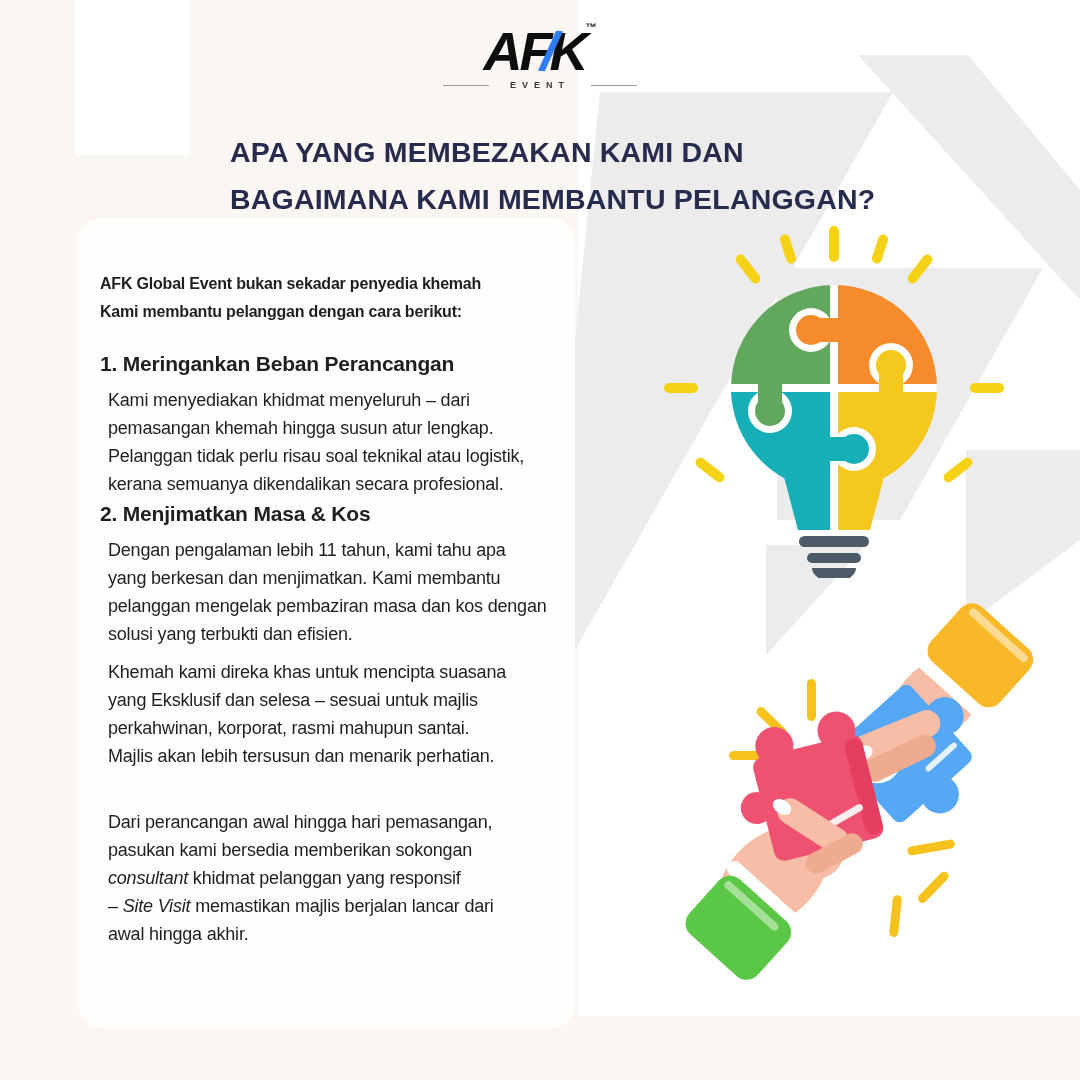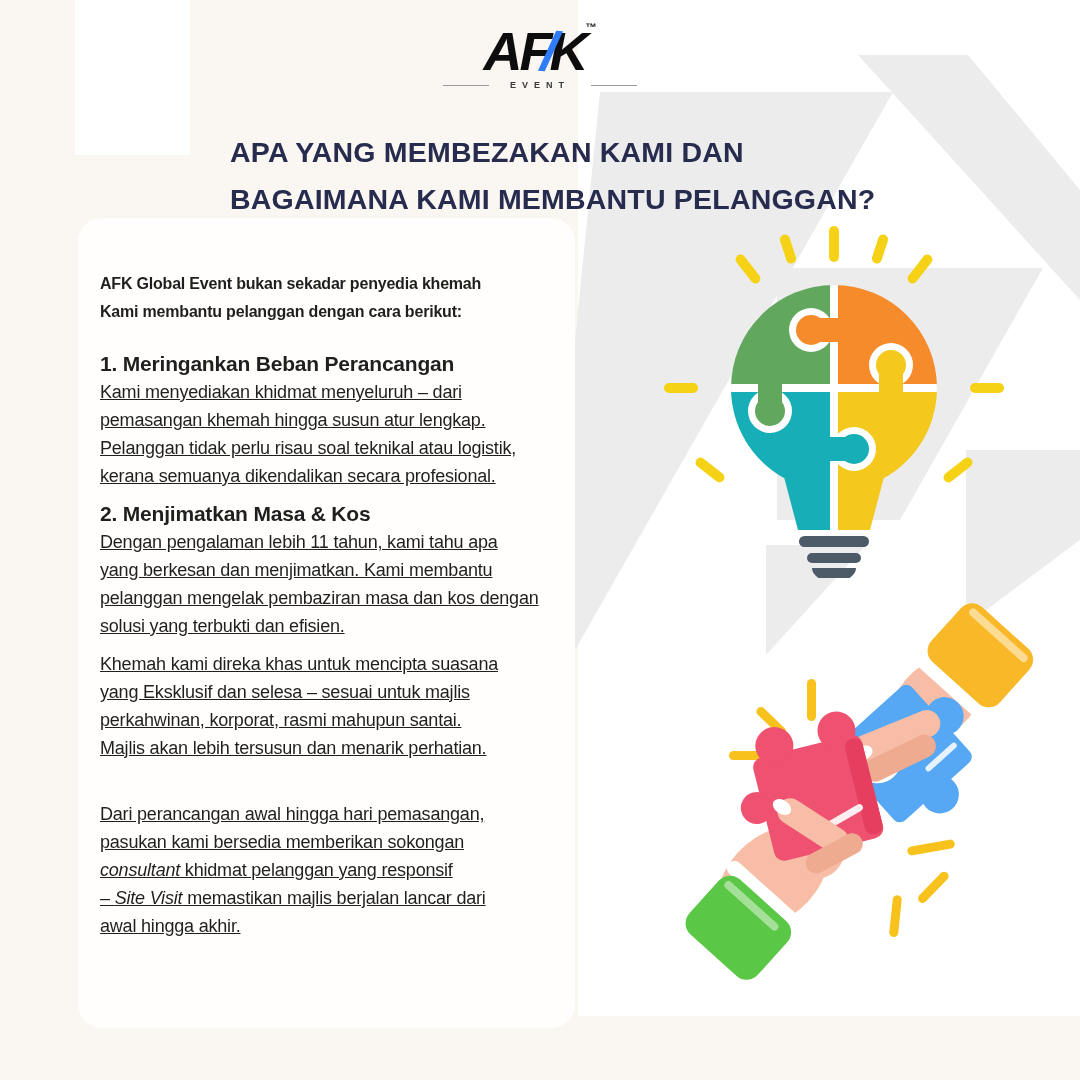--- a/index.html
+++ b/index.html
@@ -27,21 +27,21 @@
   .rule{width:46px;height:1px;background:#9a9a9a;display:inline-block;}
   
   .heading{left:230px;top:129px;font-size:28.5px;line-height:47px;font-weight:bold;
            letter-spacing:.2px;color:var(--navy);white-space:nowrap;}
   
   .copy{color:var(--ink);font-size:18px;line-height:28px;letter-spacing:-0.2px;
         white-space:pre-line;width:500px;}
   .intro{left:100px;top:254px;font-weight:bold;font-size:16px;}
   .sec{left:100px;width:500px;}
   .sec h3{margin:0;font-size:21px;line-height:28px;font-weight:bold;color:var(--ink);letter-spacing:-0.2px;}
-  .sec p{margin:0;text-decoration:underline;}
+  .sec p{margin:8px;}
   .s1{top:350px}.s2{top:500px}.s3{top:650px}.s4{top:800px}
   .it{font-style:italic;text-align:right;}
   
   .bulb-svg{left:648px;top:206px;width:372px;height:372px;}
   .hands-svg{left:655px;top:603px;width:392px;height:392px;}
   .f-white{fill:#fff;}
   .f-green{fill:var(--green);}   .f-orange{fill:var(--orange);}
   .f-teal{fill:var(--teal);}     .f-yellow{fill:var(--yellow);}
   .f-slate{fill:var(--slate);}   .f-ray{fill:var(--ray);}
   .f-skin{fill:var(--skin);}     .f-skin2{fill:var(--skin2);}

